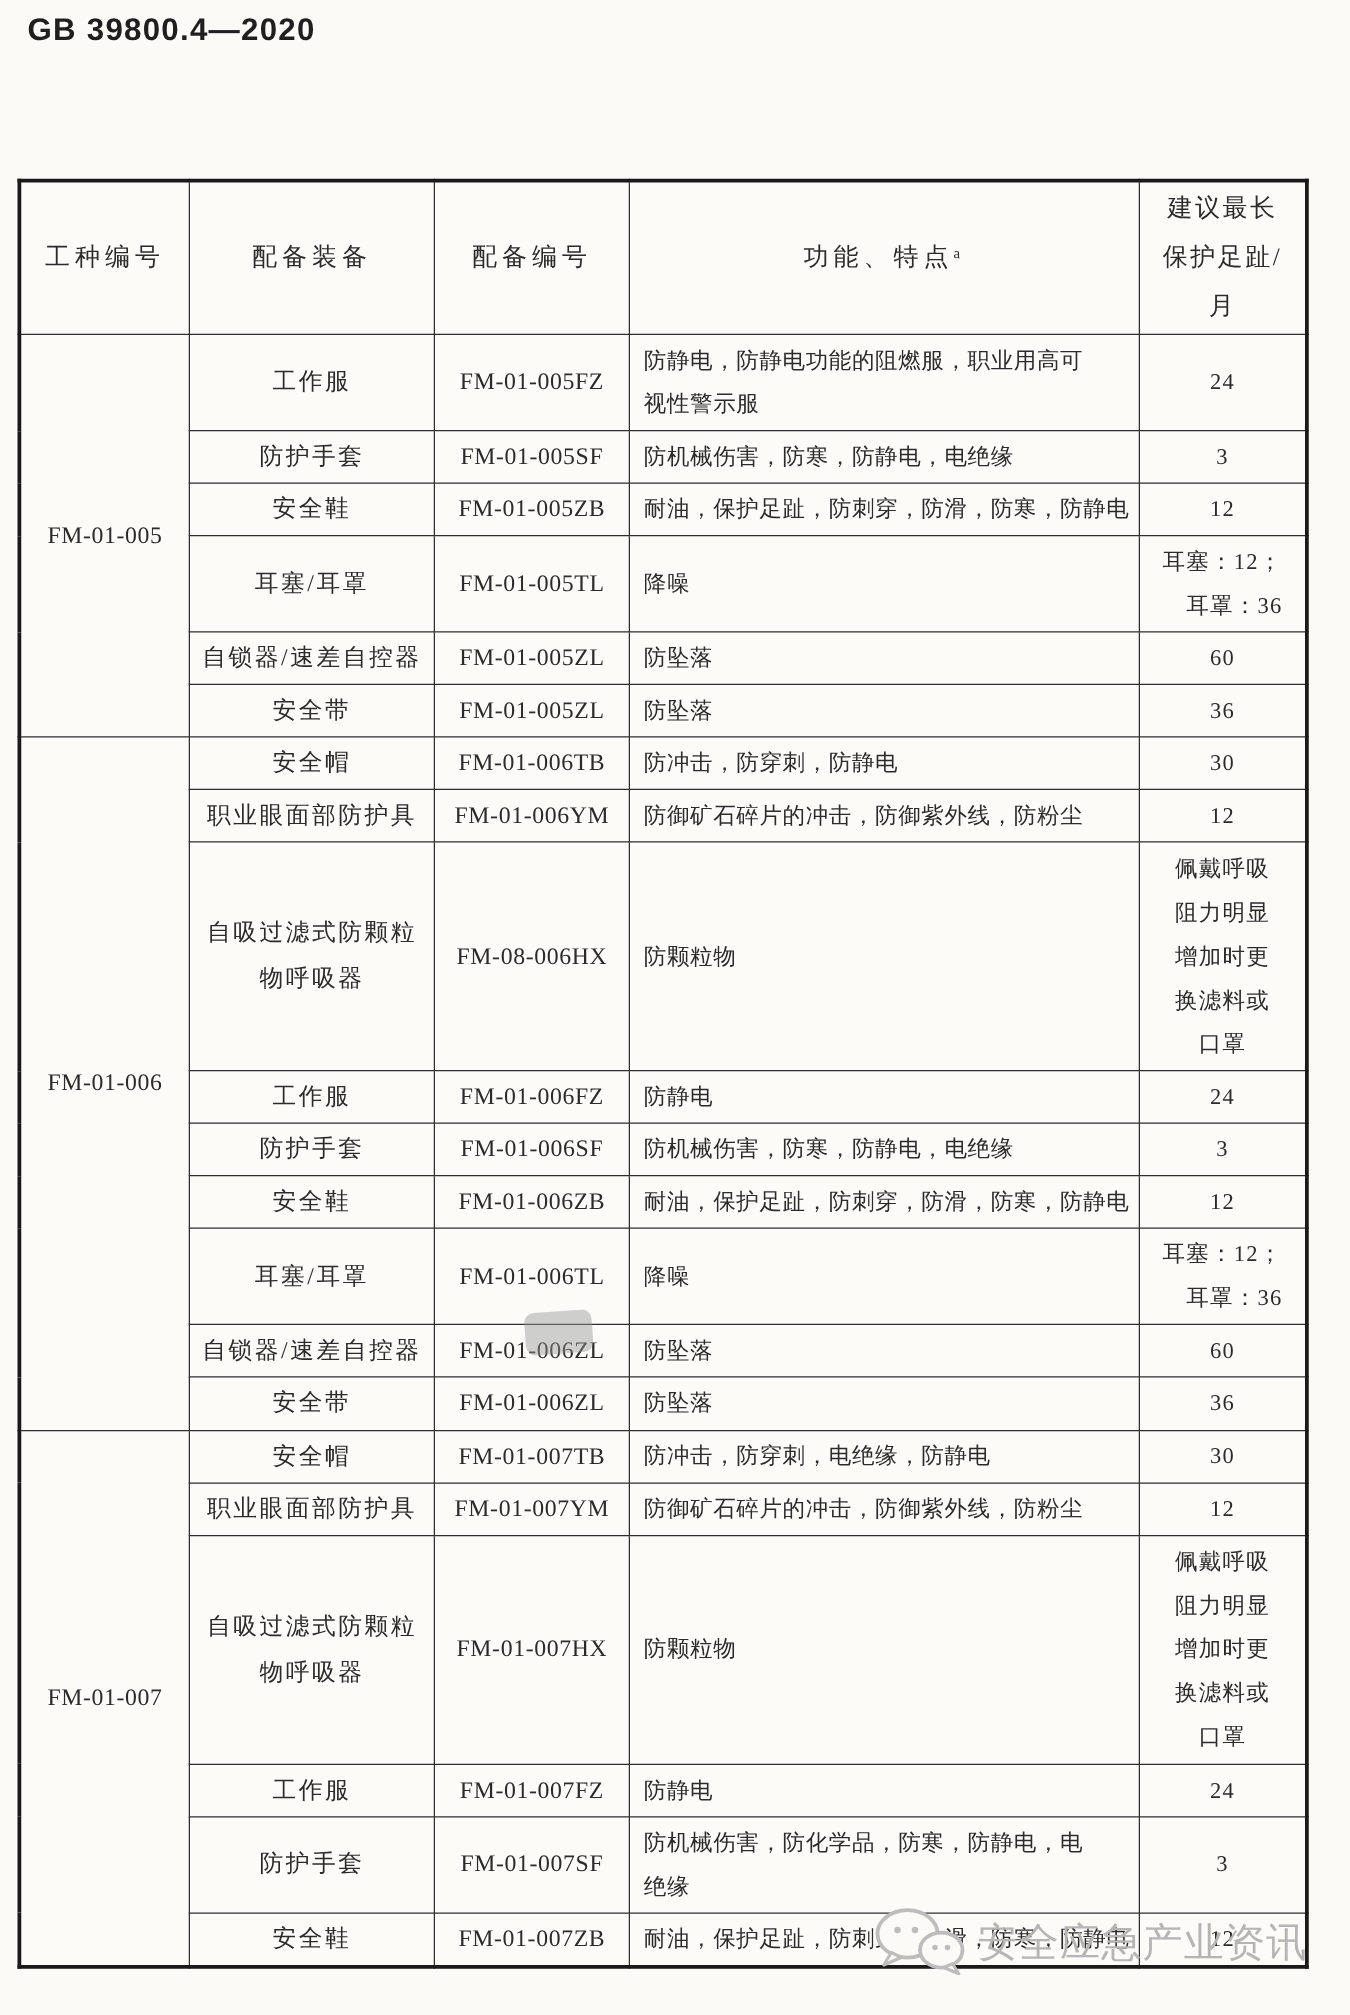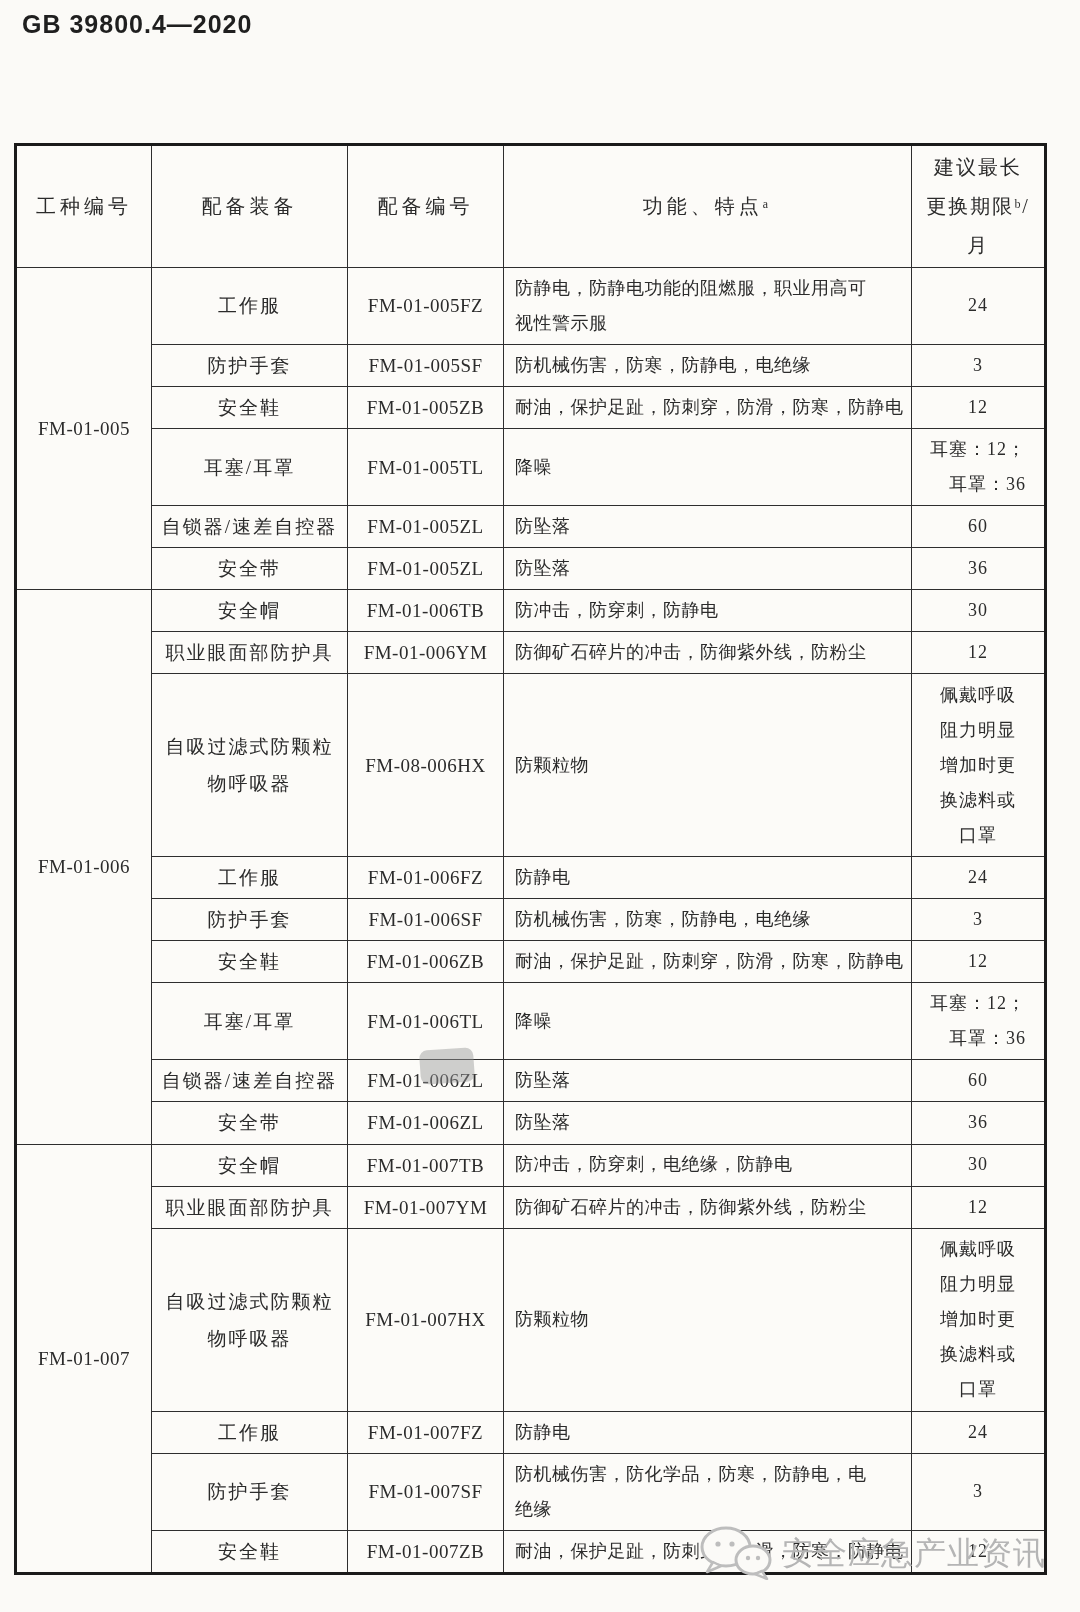--- a/index.html
+++ b/index.html
@@ -47,21 +47,21 @@
         <col style="width:408px">
         <col style="width:134px">
     </colgroup>
     <thead>
       <tr>
         <th>工种编号</th>
         <th>配备装备</th>
         <th>配备编号</th>
         <th>功能、特点ᵃ</th>
         <th class="hdr-period">建议最长
-更换期限ᵇ/月</th>
+保护足趾/月</th>
       </tr>
     </thead>
     <tbody>
 
       <tr class="rh-m">
         <td class="col-group" rowspan="6">FM-01-005</td>
         <td class="col-eq">工作服</td>
         <td class="col-code">FM-01-005FZ</td>
         <td class="col-fn">防静电，防静电功能的阻燃服，职业用高可
 视性警示服</td>

